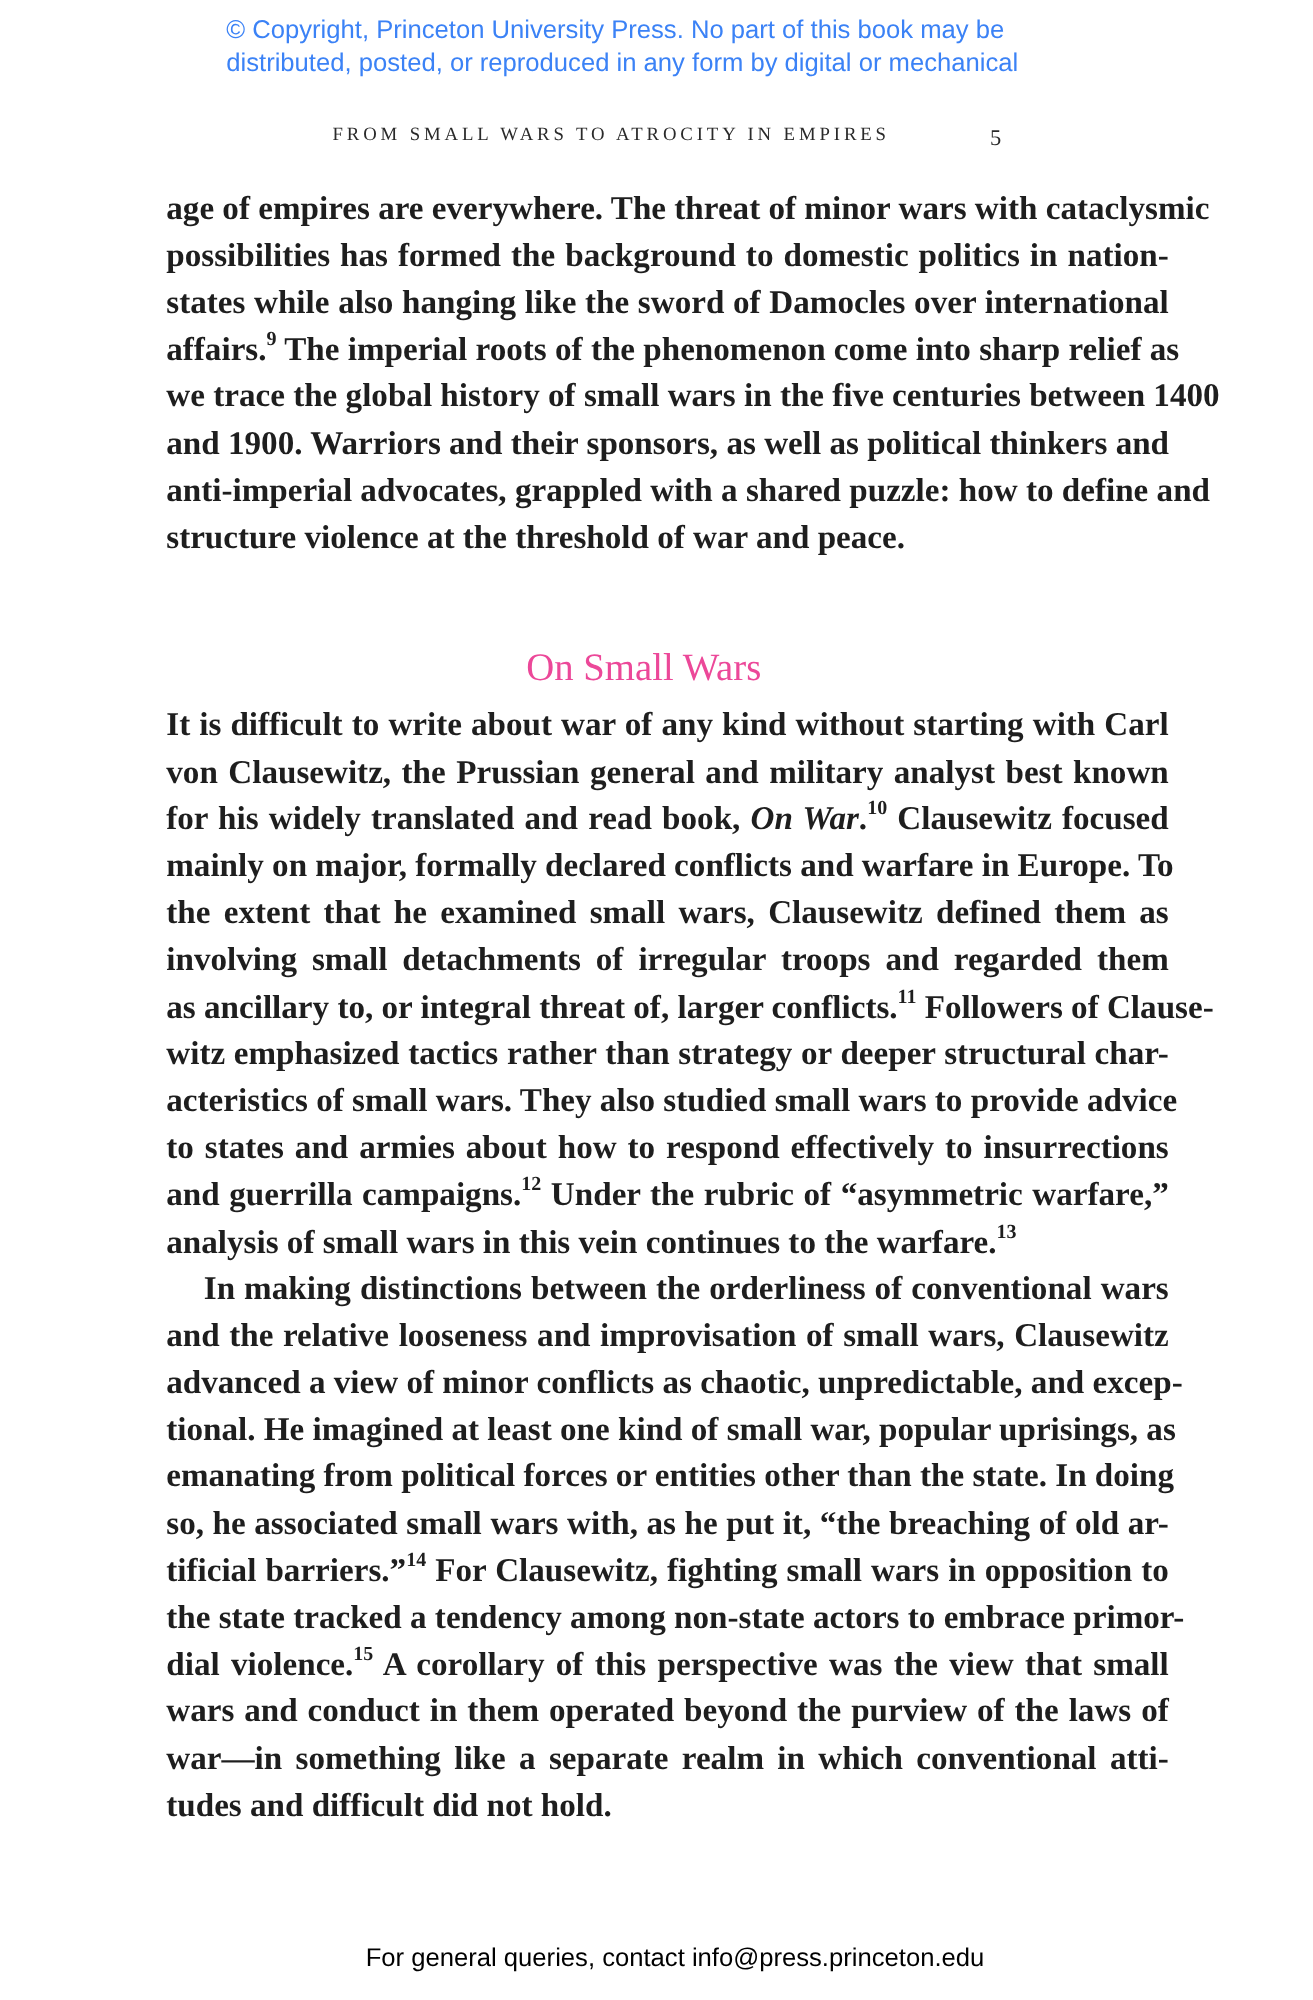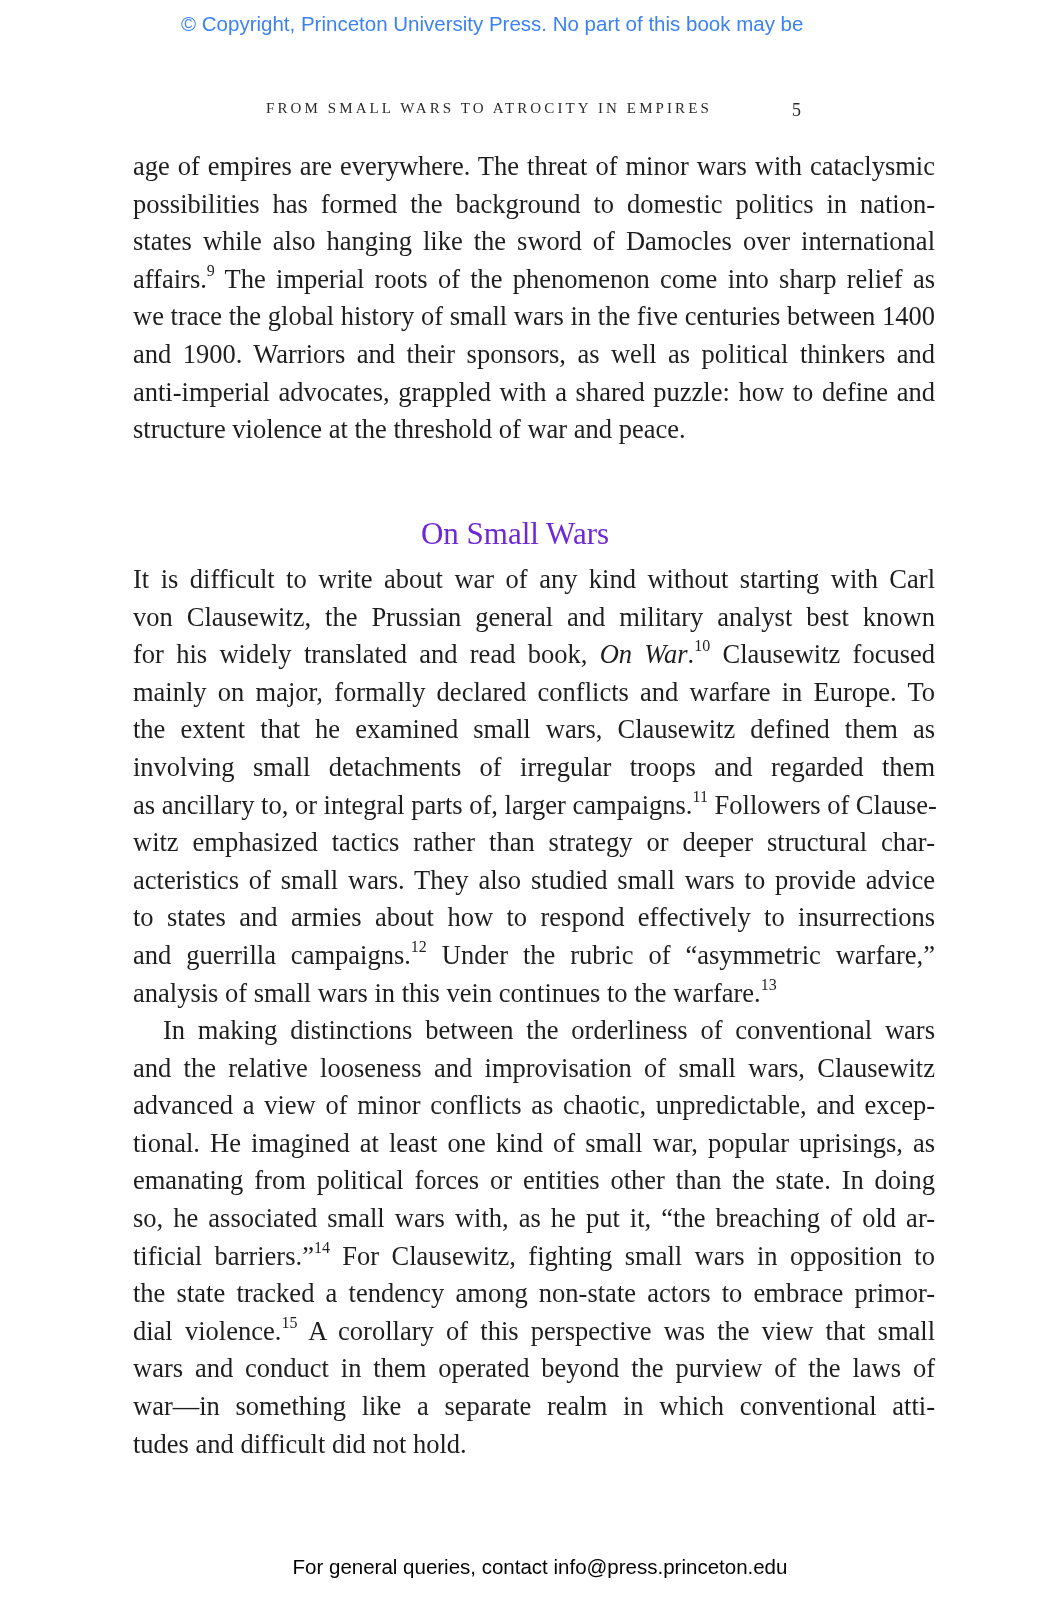--- a/index.html
+++ b/index.html
@@ -61,20 +61,21 @@
     }
     .line {
       position: absolute;
       left: 0;
       width: 802px;
       height: 38px;
       line-height: 38px;
       white-space: nowrap;
       text-align: justify;
       text-align-last: justify;
+      font-weight: bold;
     }
     .line.last {
       text-align-last: left;
     }
     .line.indent {
       left: 30px;
       width: 772px;
     }
     sup {
       font-size: 16px;
@@ -82,40 +83,41 @@
       vertical-align: 12px;
     }
     .section-heading {
       position: absolute;
       left: 0;
       top: 516px;
       width: 1030px;
       text-align: center;
       font-family: "Liberation Serif", serif;
       font-size: 31px;
-      color: #6d28d9;
+      color: #ec4899;
     }
     .footer {
       position: absolute;
       left: 0;
       top: 1555px;
       width: 1050px;
       text-align: center;
       font-family: "Liberation Sans", sans-serif;
       font-size: 20.5px;
       color: #000000;
       padding-left: 30px;
       box-sizing: border-box;
     }
   </style>
 </head>
 <body>
 
 <div class="copyright">
   <span class="cline">© Copyright, Princeton University Press. No part of this book may be</span>
+  <span class="cline">distributed, posted, or reproduced in any form by digital or mechanical</span>
 </div>
 
 <div class="running-head">
   <span class="rh-title">FROM SMALL WARS TO ATROCITY IN EMPIRES</span>
   <span class="rh-page">5</span>
 </div>
 
 <div class="body-text" style="top:147px;">
   <div class="line" style="top:0px;"><span>age of empires are everywhere. The threat of minor wars with cataclysmic</span></div>
   <div class="line" style="top:37.6px;"><span>possibilities has formed the background to domestic politics in nation-</span></div>
@@ -129,21 +131,21 @@
 
 <div class="section-heading">On Small Wars</div>
 
 <div class="body-text" style="top:560px;">
   <div class="line" style="top:0px;"><span>It is difficult to write about war of any kind without starting with Carl</span></div>
   <div class="line" style="top:37.6px;"><span>von Clausewitz, the Prussian general and military analyst best known</span></div>
   <div class="line" style="top:75.2px;"><span>for his widely translated and read book, </span><i>On War</i><span>.</span><sup>10</sup><span> Clausewitz focused</span></div>
   <div class="line" style="top:112.8px;"><span>mainly on major, formally declared conflicts and warfare in Europe. To</span></div>
   <div class="line" style="top:150.4px;"><span>the extent that he examined small wars, Clausewitz defined them as</span></div>
   <div class="line" style="top:188px;"><span>involving small detachments of irregular troops and regarded them</span></div>
-  <div class="line" style="top:225.6px;"><span>as ancillary to, or integral parts of, larger campaigns.</span><sup>11</sup><span> Followers of Clause-</span></div>
+  <div class="line" style="top:225.6px;"><span>as ancillary to, or integral threat of, larger conflicts.</span><sup>11</sup><span> Followers of Clause-</span></div>
   <div class="line" style="top:263.2px;"><span>witz emphasized tactics rather than strategy or deeper structural char-</span></div>
   <div class="line" style="top:300.8px;"><span>acteristics of small wars. They also studied small wars to provide advice</span></div>
   <div class="line" style="top:338.4px;"><span>to states and armies about how to respond effectively to insurrections</span></div>
   <div class="line" style="top:376px;"><span>and guerrilla campaigns.</span><sup>12</sup><span> Under the rubric of “asymmetric warfare,”</span></div>
   <div class="line last" style="top:413.6px;"><span>analysis of small wars in this vein continues to the warfare.</span><sup>13</sup></div>
 </div>
 
 <div class="body-text" style="top:1011px;">
   <div class="line indent" style="top:0px;"><span>In making distinctions between the orderliness of conventional wars</span></div>
   <div class="line" style="top:37.6px;"><span>and the relative looseness and improvisation of small wars, Clausewitz</span></div>

